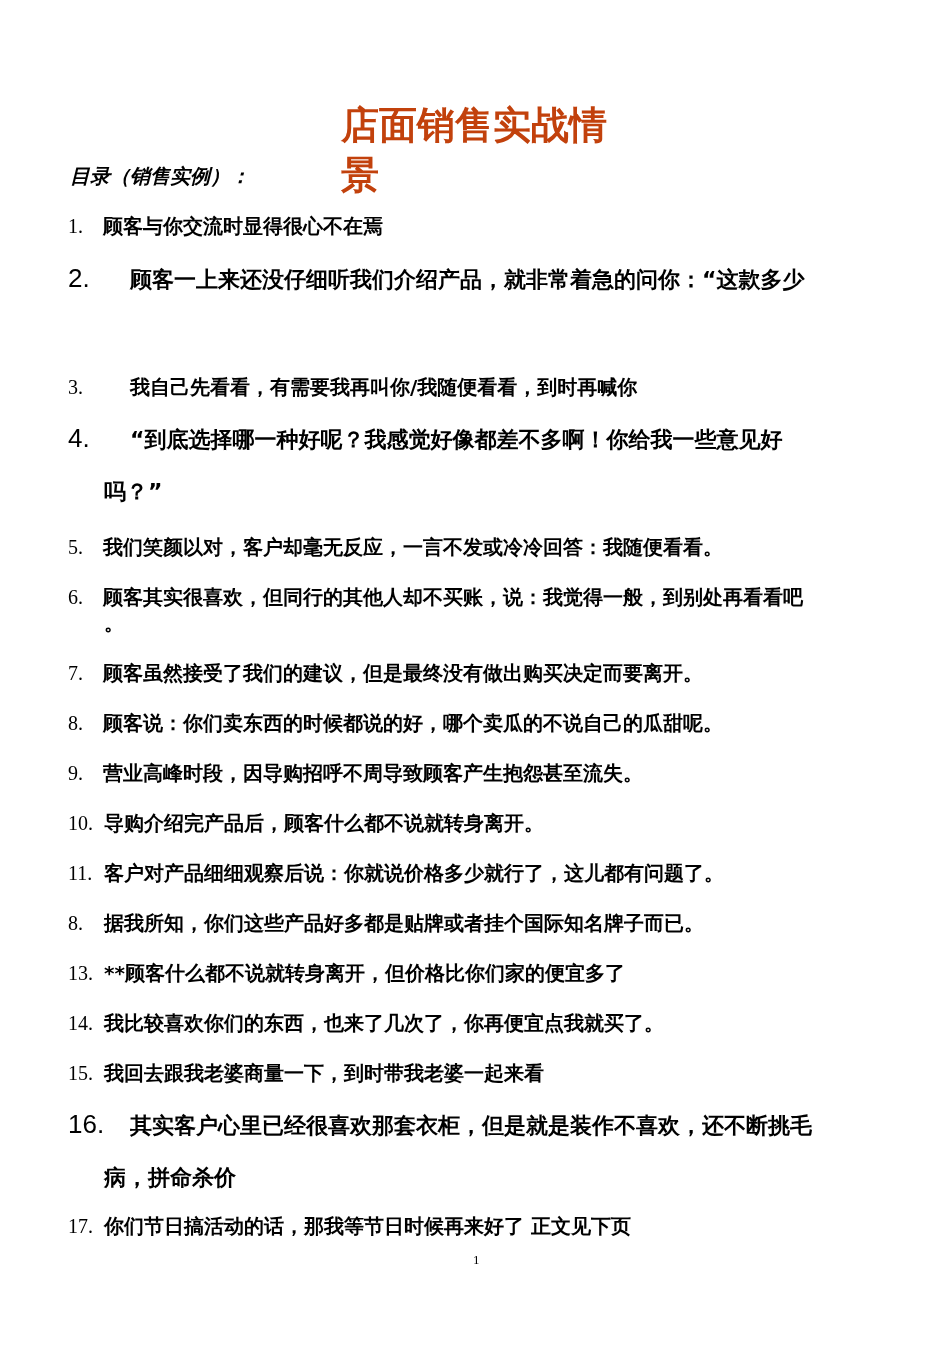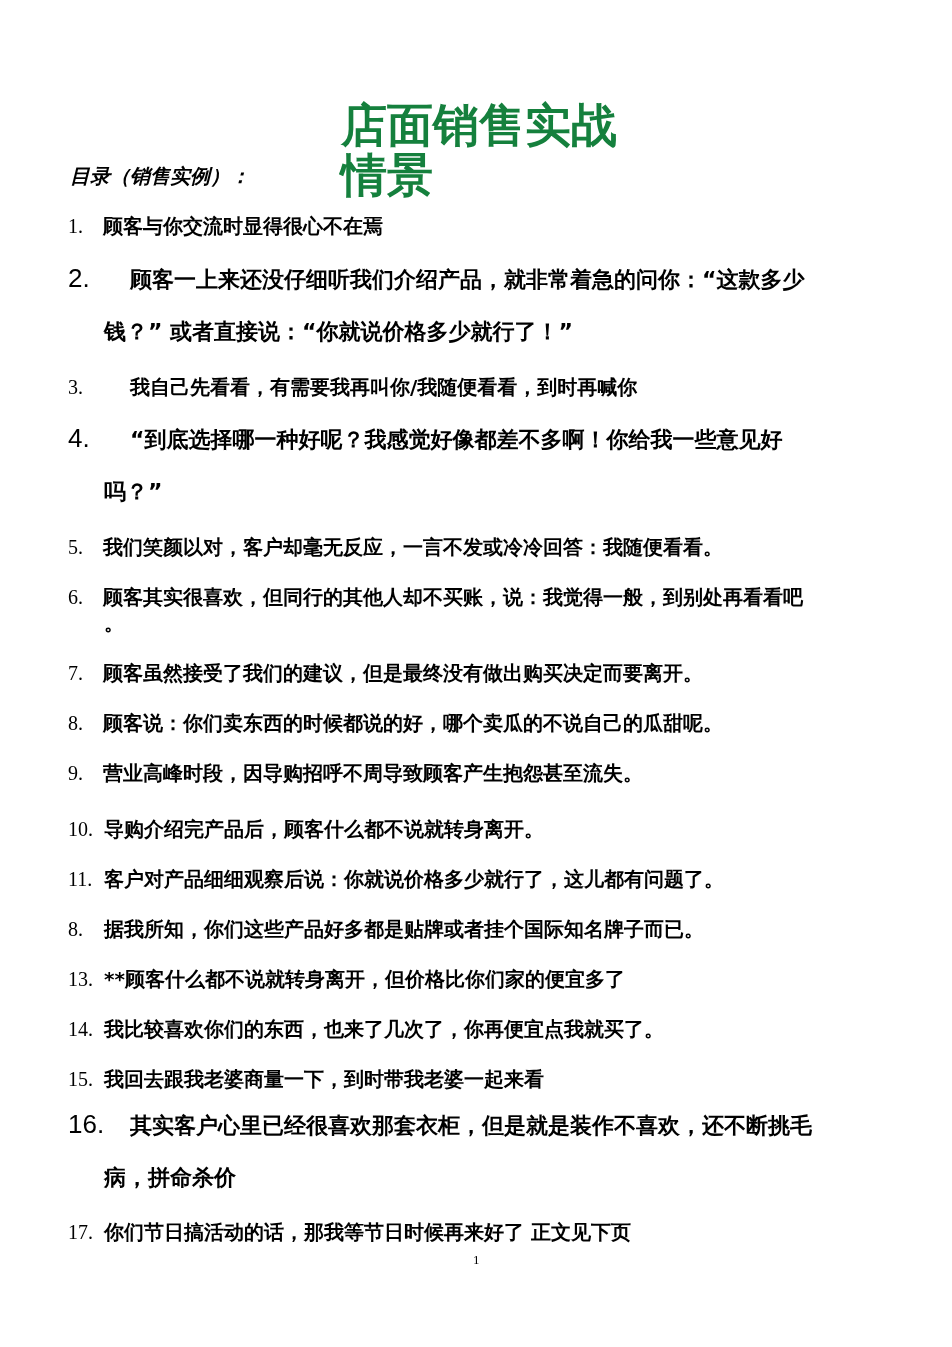--- a/index.html
+++ b/index.html
@@ -3,21 +3,21 @@
 <meta charset="utf-8">
 <style>
   html, body { margin: 0; padding: 0; background: #ffffff; }
   body {
     width: 952px; height: 1347px; position: relative; overflow: hidden;
     font-family: "DejaVu Sans", "Liberation Sans", sans-serif;
     color: #000;
   }
   .title {
     position: absolute; left: 341px; top: 100px; width: 290px;
-    font-size: 46px; line-height: 50px; font-weight: bold; color: #15803d;
+    font-size: 38px; line-height: 50px; font-weight: bold; color: #c2410c;
     letter-spacing: 0px;
   }
   .toc-heading {
     position: absolute; left: 70px; top: 160px;
     font-size: 20px; font-style: italic; font-weight: bold; line-height: 32px;
   }
   .item {
     position: absolute; left: 68px; width: 840px;
     font-weight: bold; font-size: 20px; line-height: 26px;
     white-space: nowrap;
@@ -25,40 +25,39 @@
   .item .num {
     font-family: "Liberation Serif", serif; font-weight: normal; font-size: 20px;
     display: inline-block;
   }
   .item.big { font-size: 22px; line-height: 52px; white-space: normal; }
   .item.big .num {
     font-family: "Liberation Sans", sans-serif; font-size: 26px; width: 62px;
   }
   .item .cont { display: block; padding-left: 36px; }
   .item.sm .num { width: 35px; }
-  .item.sm2 .num { width: 36px; margin-top: 6px; }
+  .item.sm2 .num { width: 36px; }
   .page-num {
     position: absolute; left: 473px; top: 1252px;
     font-family: "Liberation Serif", serif; font-size: 13px;
   }
 </style>
 </head>
 <body>
 
 <div>
   <div class="title">店面销售实战情景</div>
   <div class="toc-heading">目录（销售实例）：</div>
 
   <div class="item sm" style="top:213px">
     <span class="num">1.</span><span>顾客与你交流时显得很心不在焉</span>
   </div>
 
   <div class="item big" style="top:252px">
     <span class="num">2.</span><span>顾客一上来还没仔细听我们介绍产品，就非常着急的问你：“这款多少</span>
-    <span class="cont">钱？” 或者直接说：“你就说价格多少就行了！”</span>
   </div>
 
   <div class="item sm" style="top:374px">
     <span class="num" style="width:62px">3.</span><span>我自己先看看，有需要我再叫你/我随便看看，到时再喊你</span>
   </div>
 
   <div class="item big" style="top:412px">
     <span class="num">4.</span><span>“到底选择哪一种好呢？我感觉好像都差不多啊！你给我一些意见好</span>
     <span class="cont">吗？”</span>
   </div>

